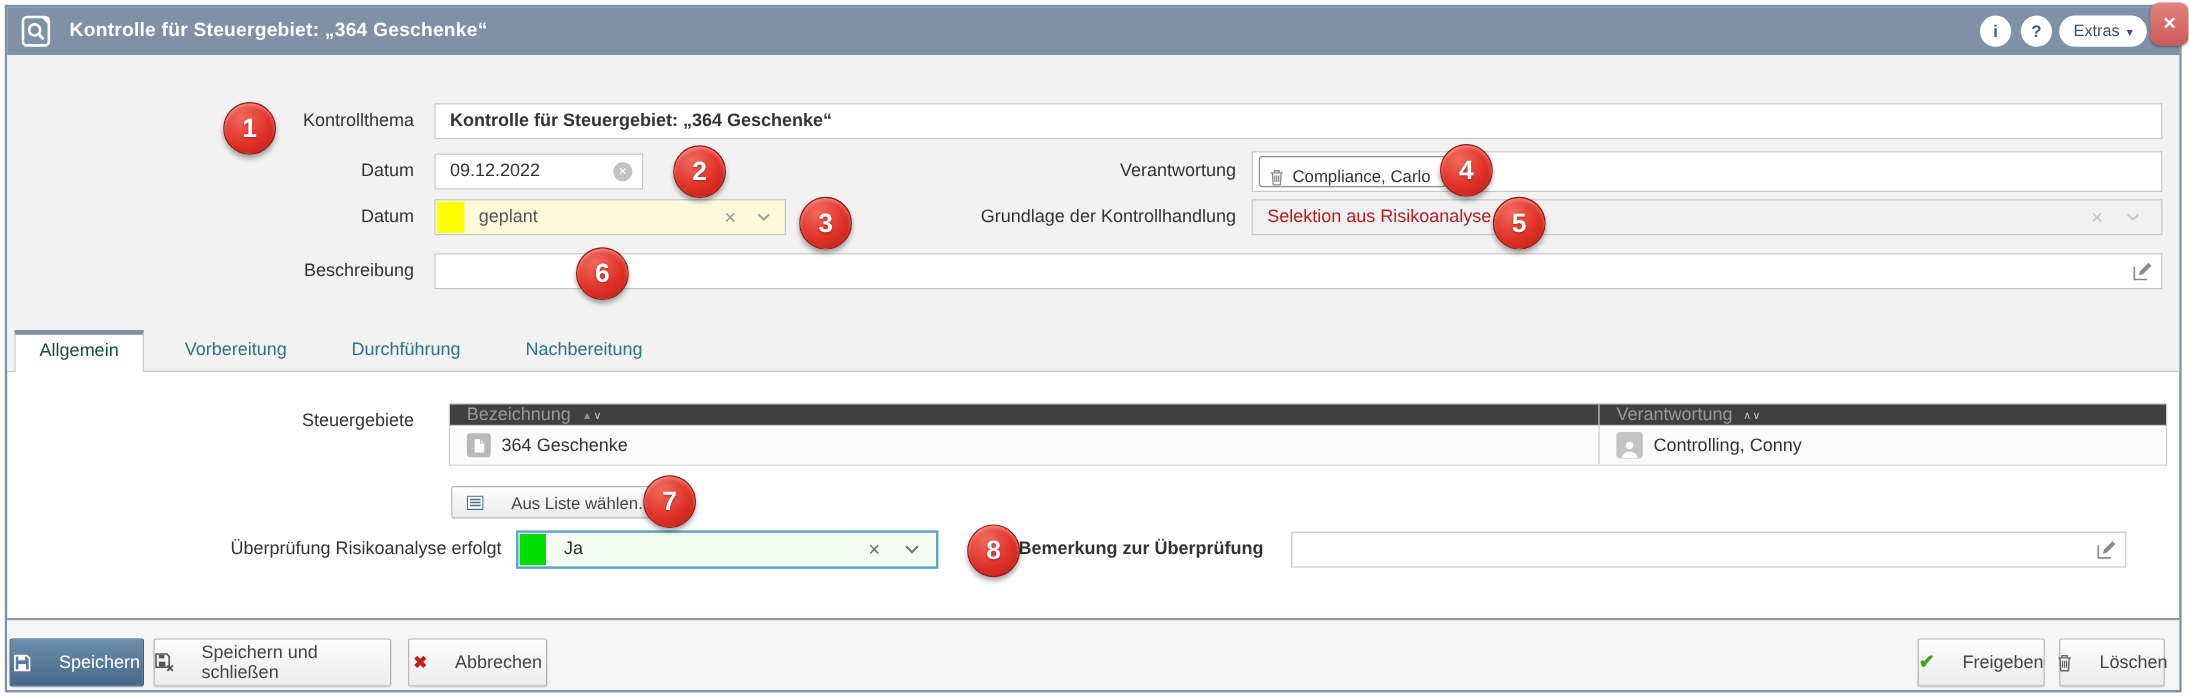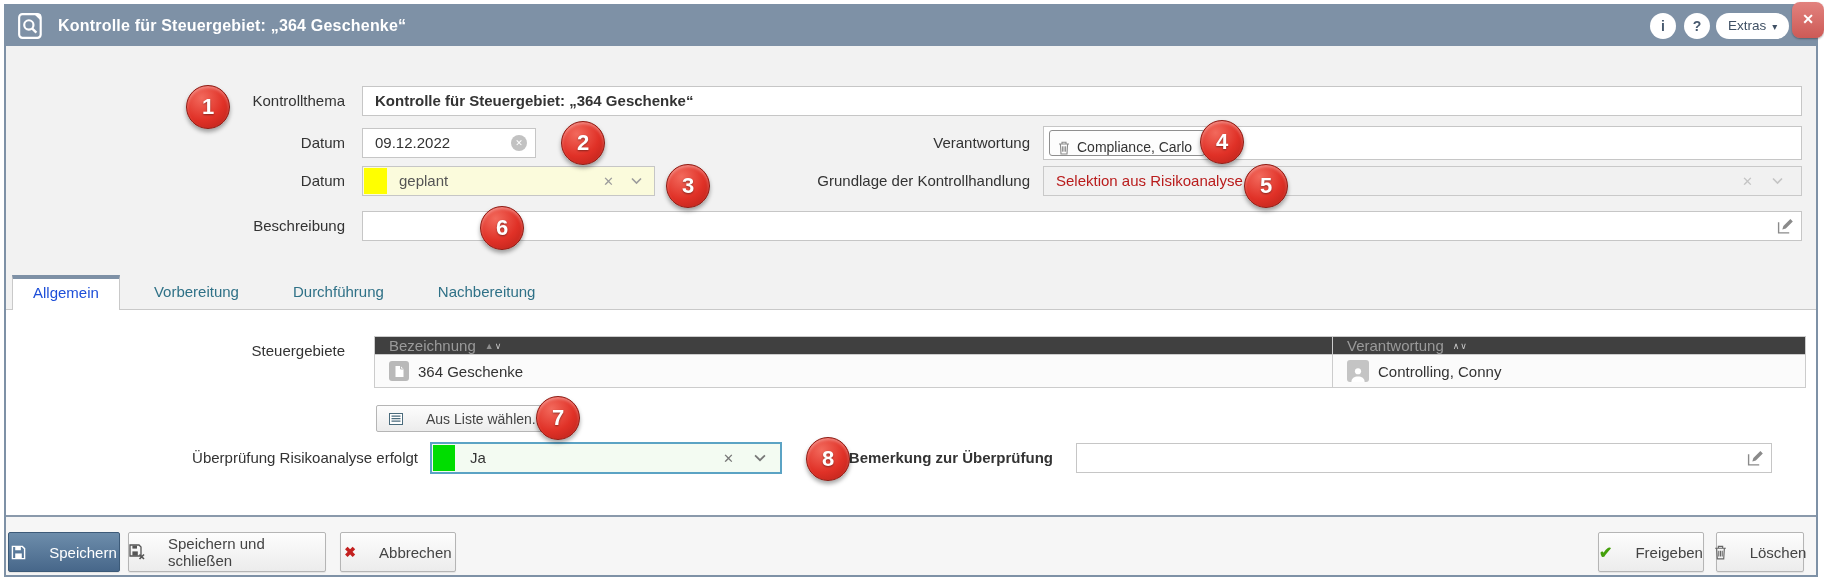--- a/index.html
+++ b/index.html
@@ -37,21 +37,21 @@
 
   
   .badge { width:44px; height:44px; border-radius:50%; background:radial-gradient(circle at 35% 28%, #f2695c, #e03127 55%, #b52018); border:1px solid #8e1a12; box-shadow:0 3px 4px rgba(0,0,0,.35), inset 0 2px 3px rgba(255,255,255,.35); color:#fff; font-size:22px; font-weight:bold; text-align:center; line-height:42px; text-shadow:0 1px 2px rgba(0,0,0,.4); z-index:30; }
   .b1{left:186px;top:85px;} .b2{left:561px;top:121px;} .b3{left:666px;top:164px;}
   .b4{left:1200px;top:120px;} .b5{left:1244px;top:164px;} .b6{left:480px;top:206px;}
   .b7{left:536px;top:396px;} .b8{left:806px;top:437px;}
 
   
   .tabbar { left:12px; top:276px; height:34px; display:flex; gap:14px; align-items:flex-end; z-index:5; }
   .tab { height:34px; line-height:32px; padding:0 20px; font-size:15px; color:#2f7187; cursor:pointer; }
-  .tab.active { background:#fff; border:1px solid #c9c9c9; border-bottom:none; border-top:4px solid #7e91a6; color:#1d4ed8; line-height:28px; height:35px; }
+  .tab.active { background:#fff; border:1px solid #c9c9c9; border-bottom:none; border-top:4px solid #7e91a6; color:#14532d; line-height:28px; height:35px; }
 
   
   .sg-table { left:374px; top:336px; width:1432px; border:1px solid #ccc; background:#fcfcfc; }
   .sg-header { display:flex; height:18px; background:#404040; border-bottom:1px solid #ccc; color:#9a9a9a; font-size:15px; }
   .sg-row { display:flex; height:32px; background:#fbfbfb; font-size:15px; color:#333; }
   .cell1 { width:958px; border-right:1px solid #ccc; display:flex; align-items:center; padding-left:14px; gap:9px; }
   .cell2 { flex:1; display:flex; align-items:center; padding-left:14px; gap:9px; }
   .sort { font-size:9px; letter-spacing:1px; }
   .sort .dim { color:#c8c8c8; } .sort .lit { color:#8e8e8e; }
   .mini-tile { width:20px; height:20px; border-radius:3px; background:#b9b9b9; display:flex; align-items:center; justify-content:center; }

